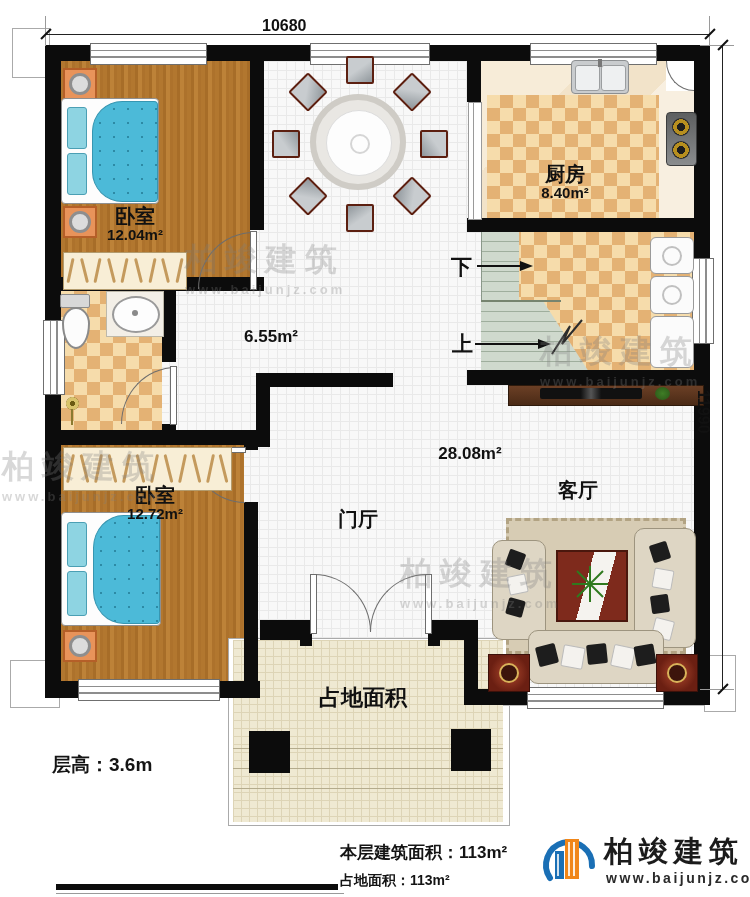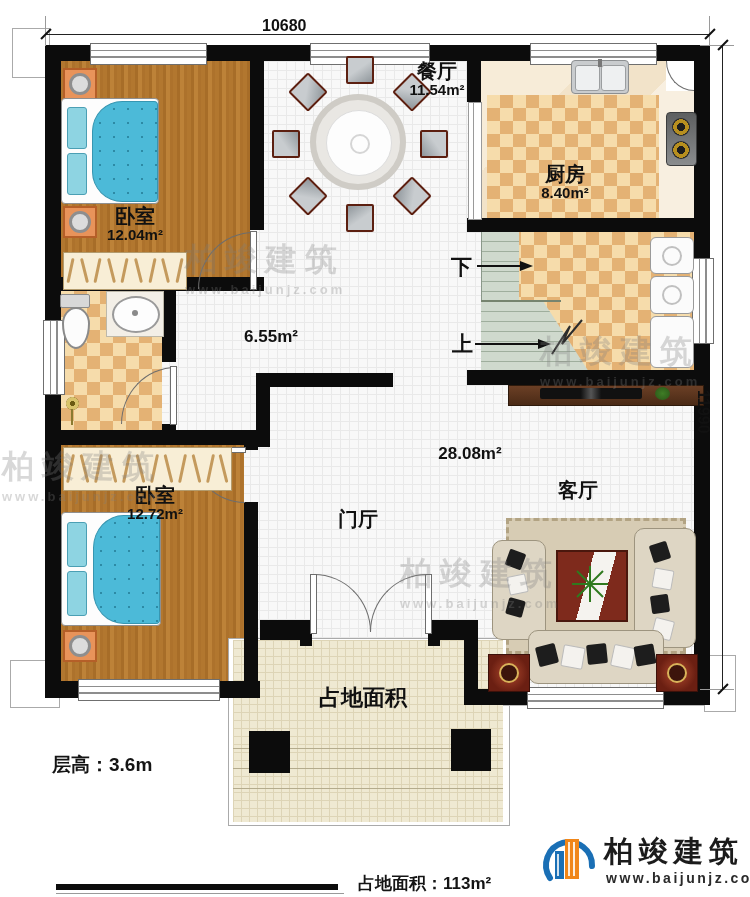--- a/index.html
+++ b/index.html
@@ -290,24 +290,20 @@
   <div class="arrow-line" style="left:477px;top:265px;width:44px;"></div>
   <div class="arrow-head" style="left:520px;top:261px;"></div>
   <div class="stairlabel" style="left:452px;top:330px;">上</div>
   <div class="arrow-line" style="left:475px;top:343px;width:64px;"></div>
   <div class="arrow-head" style="left:538px;top:339px;"></div>
 
   <div class="rlabel" style="left:75px;top:205px;width:120px;">
     <div class="rname">卧室</div>
     <div class="rarea">12.04m²</div>
   </div>
-  <div class="rlabel" style="left:377px;top:60px;width:120px;">
-    <div class="rname">餐厅</div>
-    <div class="rarea">11.54m²</div>
-  </div>
   <div class="rlabel" style="left:505px;top:163px;width:120px;">
     <div class="rname">厨房</div>
     <div class="rarea">8.40m²</div>
   </div>
   <div class="rlabel" style="left:95px;top:484px;width:120px;">
     <div class="rname">卧室</div>
     <div class="rarea">12.72m²</div>
   </div>
   <div class="rlabel" style="left:211px;top:327px;width:120px;">
     <div class="rarea" style="font-size:17px;">6.55m²</div>
@@ -354,21 +350,22 @@
   <div class="wm" style="left:400px;top:552px;">
     <div class="big">柏竣建筑</div>
     <div class="small">www.baijunjz.com</div>
   </div>
 
   <div class="abs kv" style="left:52px;top:752px;font-size:19px;">层高：3.6m</div>
 
   <div class="abs" style="left:56px;top:884px;width:282px;height:6px;background:#0c0c0c;"></div>
   <div class="abs" style="left:56px;top:893px;width:288px;height:1px;background:#999;"></div>
 
-  <div class="abs kv" style="left:358px;top:872px;font-size:17px;">占地面积：113m²</div>
+  <div class="abs kv" style="left:340px;top:841px;font-size:17px;">本层建筑面积：113m²</div>
+  <div class="abs kv" style="left:340px;top:872px;font-size:14px;">占地面积：113m²</div>
 
   <div class="abs" style="left:540px;top:830px;width:200px;height:62px;">
     <svg width="60" height="60" viewBox="0 0 60 60" style="position:absolute;left:0;top:0;">
       <path d="M10 48 A23 23 0 1 1 52 36" fill="none" stroke="#1a6fb5" stroke-width="6" stroke-linecap="round"></path>
       <rect x="25" y="9" width="14" height="40" fill="#f08619"></rect>
       <rect x="15" y="21" width="9" height="28" fill="#1a6fb5"></rect>
       <rect x="28" y="12" width="2" height="34" fill="#fff" opacity="0.85"></rect>
       <rect x="33" y="12" width="2" height="34" fill="#fff" opacity="0.85"></rect>
       <rect x="17" y="24" width="2" height="22" fill="#fff" opacity="0.8"></rect>
     </svg>

